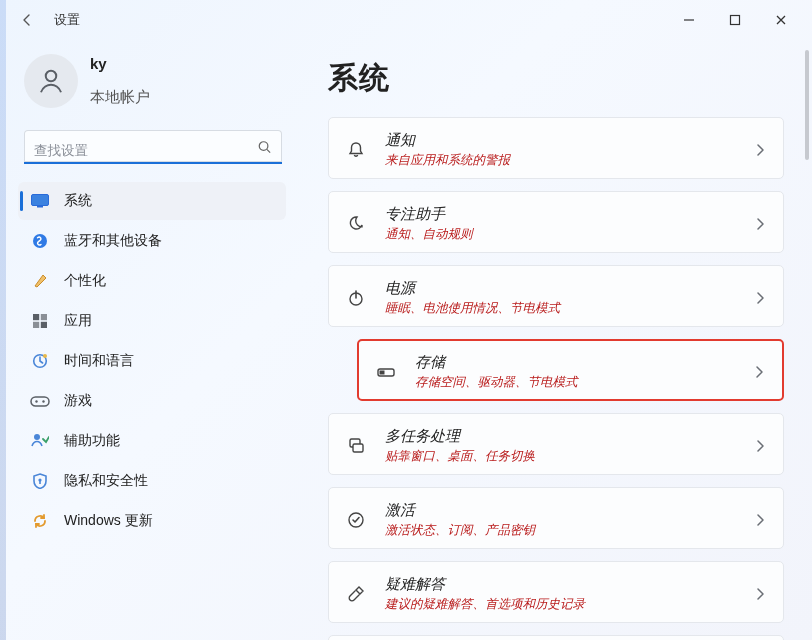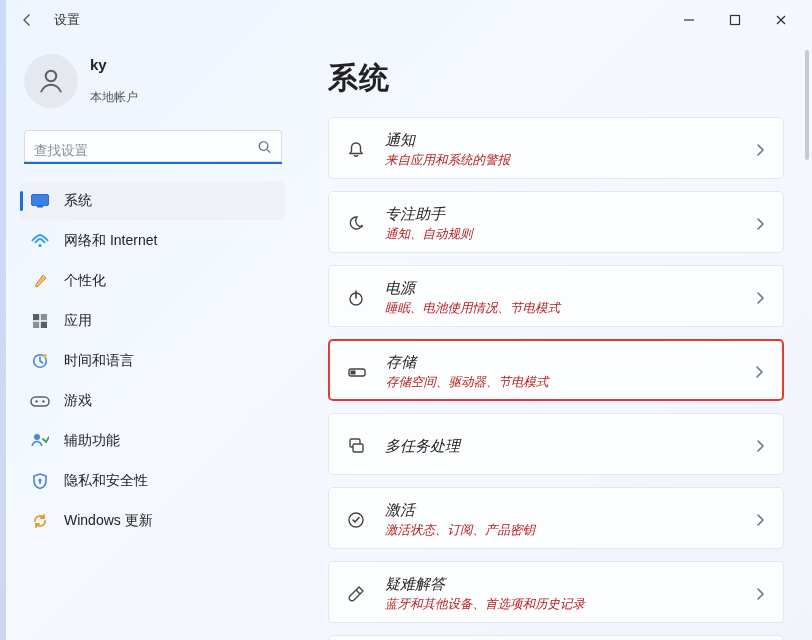--- a/index.html
+++ b/index.html
@@ -8,36 +8,36 @@
   .titlebar { height: 40px; display:flex; align-items:center; padding: 0 8px 0 12px; }
   .back-btn { width: 30px; height:30px; display:flex; align-items:center; justify-content:center; border-radius:4px; color:#444; }
   .titlebar-title { margin-left: 12px; font-size: 13px; color:#333; }
   .win-controls { margin-left:auto; display:flex; }
   .win-btn { width: 46px; height:32px; display:flex; align-items:center; justify-content:center; color:#333; }
   .body { flex:1; display:flex; overflow:hidden; }
   .sidebar { width: 300px; padding: 6px 12px 0 18px; display:flex; flex-direction:column; }
   .profile { display:flex; align-items:center; padding: 8px 6px 18px 6px; }
   .avatar { width:54px; height:54px; border-radius:50%; background:#e5e9ef; display:flex; align-items:center; justify-content:center; color:#555; margin-right:12px; }
   .profile-name { font-size:15px; font-weight:600; color:#222; }
-  .profile-sub { font-size:12px; color:#555; margin-top:16px;text-align:center; }
+  .profile-sub { font-size:15px; color:#555; margin-top:16px;text-align:center; }
   .search-wrap { margin: 4px 6px 18px 6px; position:relative; }
   .search-input { width:100%; height:34px; border:none; border-bottom:2px solid #1a6fd8; background:#fbfdff; border-radius:4px 4px 0 0; padding:8px 34px 0 10px; font-size:13.5px; color:#333; outline:none; box-shadow: 0 0 0 1px #d7dce3 inset; }
   .search-input::placeholder { color:#8a8f98; }
   .search-icon { position:absolute; right:10px; top:50%; transform:translateY(-50%); color:#666; }
   .nav-list { display:flex; flex-direction:column; gap:2px; padding-right:2px; }
   .nav-item { display:flex; align-items:center; height:38px; padding:0 10px 0 12px; border-radius:6px; font-size:14px; color:#222; cursor:pointer; position:relative; }
   .nav-item .nav-icon { width:20px; height:20px; margin-right:14px; display:flex; align-items:center; justify-content:center; }
   .nav-item.selected { background:#eef1f7; }
   .nav-item.selected::before { content:""; position:absolute; left:2px; top:9px; bottom:9px; width:3px; border-radius:2px; background:#1a6fd8; }
   .left-stripe { position:absolute; left:0; top:0; bottom:0; width:6px; background: linear-gradient(180deg,#2a6bd9 0%, #0f3e9e 100%); opacity:.18; pointer-events:none; }
   .content { flex:1; padding: 18px 28px 0 28px; overflow:hidden; position:relative; }
   .page-title { font-size:30px; font-weight:600; color:#222; margin-bottom:18px; letter-spacing:1px; }
   .cards { display:flex; flex-direction:column; gap:12px; }
   .card { background:#fcfdfe; border:1px solid #e4e7ec; border-radius:5px; height:62px; display:flex; align-items:center; padding:4px 18px 0 16px; cursor:pointer;font-style:italic; }
-  .card.highlight { border:2.5px solid #e23b2f; }
+  .card.highlight { border:2.5px solid #e23b2f;margin-left:29px; }
   .card .card-icon { width:22px; height:22px; margin-right:18px; display:flex; align-items:center; justify-content:center; color:#444; }
   .card .card-text { flex:1; }
   .card .card-title { font-size:15px; color:#222; }
   .card .card-sub { font-size:12.5px; color:#b91c1c; margin-top:2px; }
   .card .chevron { color:#6a6e75; }
   .scrollbar { position:absolute; right:3px; top:10px; bottom:6px; width:4px; }
   .scrollbar .thumb { position:absolute; top:0; width:100%; height:110px; background:#c6c9cf; border-radius:3px; }
   svg { display:block; }
 </style>
 </head>
@@ -102,27 +102,26 @@
             <span class="nav-icon">
               <svg width="18" height="14" viewBox="0 0 18 14">
                 <rect x="0.5" y="0.5" width="17" height="11" rx="1.5" fill="#3b82e0" stroke="#2a6bd9"></rect>
                 <rect x="6" y="12" width="6" height="1.5" fill="#2a6bd9"></rect>
               </svg>
             </span>
             <span>系统</span>
           </div>
           <div class="nav-item">
             <span class="nav-icon">
-              <svg width="18" height="14" viewBox="0 0 18 14">
-                <path d="M1 7c3-4 7-6 8-6s5 2 8 6" stroke="#2fa2e5" stroke-width="2" fill="none"></path>
-                <path d="M4 9c2-2.5 4.5-4 5-4s3 1.5 5 4" stroke="#2fa2e5" stroke-width="2" fill="none"></path>
-                <circle cx="9" cy="11.5" r="1.6" fill="#2fa2e5"></circle>
-              </svg>
-            </span>
-            <span>网络和 Internet</span>
+              <svg width="16" height="16" viewBox="0 0 16 16">
+                <circle cx="8" cy="8" r="7" fill="#2f7ae5"></circle>
+                <path d="M5.5 4.8c1.2-1 2.3-1 3 0 .8 1 .4 2-.5 2.6L6.5 8.6c-1 .7-1.3 1.8-.5 2.7.8 1 2 1 3 .1" stroke="#fff" stroke-width="1.4" fill="none" stroke-linecap="round"></path>
+              </svg>
+            </span>
+            <span>蓝牙和其他设备</span>
           </div>
           <div class="nav-item">
             <span class="nav-icon">
               <svg width="16" height="16" viewBox="0 0 16 16">
                 <path d="M3 13 L11 2 L14 5 L5 14z" fill="#f0c06a" stroke="#c98d2c" stroke-width="1"></path>
                 <path d="M11 2l3 3" stroke="#c98d2c" stroke-width="1"></path>
               </svg>
             </span>
             <span>个性化</span>
           </div>
@@ -262,20 +261,21 @@
           </div>
           <div class="card">
             <span class="card-icon">
               <svg width="20" height="20" viewBox="0 0 20 20">
                 <rect x="4" y="3" width="10" height="8" rx="1.5" stroke="#444" stroke-width="1.4" fill="none"></rect>
                 <rect x="7" y="8" width="10" height="8" rx="1.5" stroke="#444" stroke-width="1.4" fill="#fcfdfe"></rect>
               </svg>
             </span>
             <div class="card-text">
               <div class="card-title">多任务处理</div>
+              <div class="card-sub">贴靠窗口、桌面、任务切换</div>
             </div>
             <span class="chevron">
               <svg width="10" height="14" viewBox="0 0 10 14">
                 <path d="M3 2l5 5-5 5" stroke="#6a6e75" stroke-width="1.5" fill="none" stroke-linecap="round" stroke-linejoin="round"></path>
               </svg>
             </span>
           </div>
           <div class="card">
             <span class="card-icon">
               <svg width="20" height="20" viewBox="0 0 20 20">
@@ -294,21 +294,21 @@
             </span>
           </div>
           <div class="card">
             <span class="card-icon">
               <svg width="20" height="20" viewBox="0 0 20 20">
                 <path d="M13 3l4 4-3 3-4-4zM9 7l-5 5c-1 1-1 3 0 4s3 1 4 0l5-5" stroke="#444" stroke-width="1.4" fill="none" stroke-linecap="round"></path>
               </svg>
             </span>
             <div class="card-text">
               <div class="card-title">疑难解答</div>
-              <div class="card-sub">蓝牙和其他设备、首选项和历史记录</div>
+              <div class="card-sub">建议的疑难解答、首选项和历史记录</div>
             </div>
             <span class="chevron">
               <svg width="10" height="14" viewBox="0 0 10 14">
                 <path d="M3 2l5 5-5 5" stroke="#6a6e75" stroke-width="1.5" fill="none" stroke-linecap="round" stroke-linejoin="round"></path>
               </svg>
             </span>
           </div>
           <div class="card"></div>
         </div>
       <div class="scrollbar">

